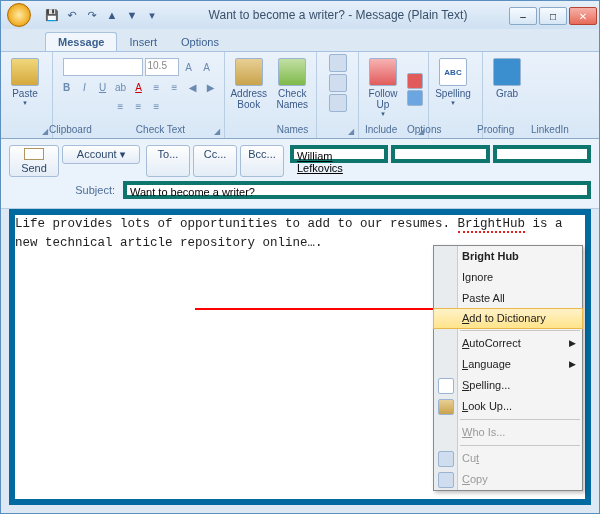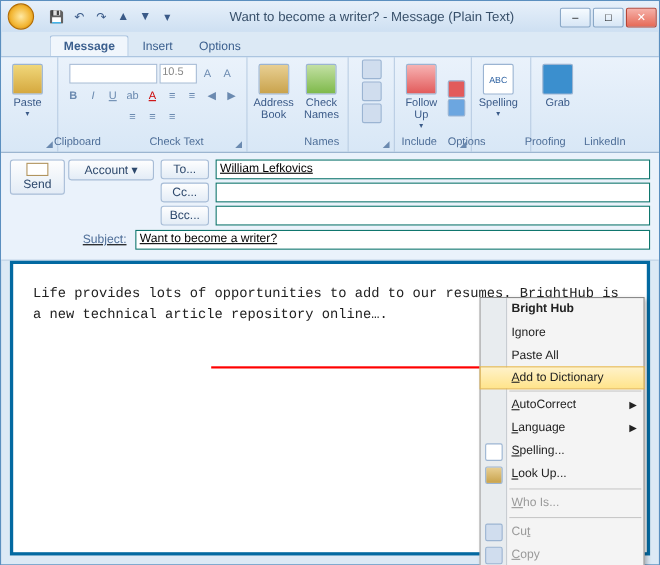--- a/index.html
+++ b/index.html
@@ -26,42 +26,42 @@
   .font-row { display:flex; gap:2px; align-items:center;}
   .font-combo { width:80px; height:18px; background:#fff; border:1px solid #a7bcd6; font-size:10px; padding:1px 2px; color:#888;}
   .size-combo { width:34px; }
   .mini-btn { width:16px; height:16px; border:1px solid transparent; display:flex; align-items:center; justify-content:center; font-size:10px; color:#6b8ab0;}
   .btcol { display:flex; flex-direction:column; gap:1px;}
   .ic { background:#d0ddee; border:1px solid #9bb4d2; border-radius:2px;}
   .ic.book { background:linear-gradient(#e8cf93,#c9a34c);}
   .ic.flag { background:linear-gradient(#f7b3b3,#e25b5b);}
   .ic.abc { background:#fff;}
   .hdr-area { background:#eaf2fb; border-bottom:1px solid #b9cde3; padding:6px 8px; }
-  .fieldrow { display:flex; align-items:center; gap:6px; margin-bottom:3px;text-decoration:underline;}
+  .fieldrow { display:flex; align-items:center; gap:6px; margin-bottom:3px;}
   .btn3d { border:1px solid #a7bcd6; background:linear-gradient(#fefefe,#e3ecf6); border-radius:3px; padding:2px 6px; font-size:11px; color:#2d486c; min-width:44px; text-align:center;}
   .btn3d.send { width:50px; height:32px; display:flex; flex-direction:column; align-items:center; justify-content:center;}
   .btn3d.send .env { width:20px; height:12px; background:#fff; border:1px solid #b1945e; margin-bottom:2px;}
-  .recip-input { flex:1; height:18px; background:#fff; border:1px solid #0f766e; padding:1px 3px; font-size:11px;}
+  .recip-input { flex:1; height:18px; background:#fff; border:4px solid #0f766e; padding:1px 3px; font-size:11px;}
   .recip-input .uline { text-decoration: underline;}
   .subj-label { width:44px; text-align:right; padding-right:2px; color:#4e6e98;}
-  .body-area { flex:1; background:#fff; border:3px solid #0369a1; margin:0 8px 8px 8px; padding:18px; font-family: "Courier New", monospace; font-size:12.5px; color:#222; position:relative; line-height:1.5;}
+  .body-area { flex:1; background:#fff; border:6px solid #0369a1; margin:0 8px 8px 8px; padding:0; font-family: "Courier New", monospace; font-size:12.5px; color:#222; position:relative; line-height:1.5;}
   .squiggle { border-bottom:2px dotted #e02020; }
   .context-menu { position:absolute; top:30px; right:2px; width:150px; background:#f4f4f4; border:1px solid #8a8a8a; box-shadow:2px 2px 4px rgba(0,0,0,0.25); font-family:Tahoma, sans-serif; font-size:11px;}
   .cm-item { display:flex; align-items:center; height:21px; padding:0 6px 0 28px; position:relative; color:#222;}
   .cm-item.dis { color:#9a9a9a;}
   .cm-item.hl { background:linear-gradient(#fff2c9,#ffe48b); border:1px solid #e8b84a; margin:-1px;}
   .cm-item .arr { position:absolute; right:6px; font-size:9px;}
   .cm-item .cic { position:absolute; left:4px; width:16px; height:16px; }
   .cm-item.bold { font-weight:bold;}
   .cm-sep { height:1px; background:#c8c8c8; margin:2px 2px 2px 26px;}
   .cm-strip { position:absolute; left:0; top:0; bottom:0; width:24px; background:#e8ecef; border-right:1px solid #c8cdd2;}
   .arrow-annot { position:absolute; top:93px; left:180px; width:270px; height:2px; background:#f00;}
   .arrow-annot::after { content:""; position:absolute; right:-1px; top:-5px; border-left:12px solid #f00; border-top:6px solid transparent; border-bottom:6px solid transparent;}
   .leftcol { display:flex; flex-direction:row; gap:3px; align-items:flex-start;}
-  .midcol { display:flex; flex-direction:column; gap:3px;}
+  .midcol { display:flex; flex-direction:row; gap:3px;}
   .group-dlg { position:absolute; bottom:2px; right:2px; width:10px; height:10px; font-size:8px; color:#6b8ab0; display:flex; align-items:center; justify-content:center;}
 </style>
 </head>
 <body>
 
 <div class="window">
 
   <div class="titlebar">
     <div class="orb">
         <div class="orb-btn"></div>
@@ -174,21 +174,21 @@
           <div class="mini-btn ic" style="width:16px;height:16px;background:#6ca6e0"></div>
         </div>
       </div>
       <div class="group-label">Options</div>
       <div class="group-dlg">◢</div>
     </div>
 
     <div class="group" style="width:54px">
       <div class="group-content">
         <div class="ribbon-btn-lg">
-          <div class="ic abc" style="display:flex;align-items:center;justify-content:center;font-size:8px;font-weight:normal;color:#2a5fa0">ABC</div>
+          <div class="ic abc" style="display:flex;align-items:center;justify-content:center;font-size:8px;font-weight:bold;color:#2a5fa0">ABC</div>
           <span>Spelling</span>
           <span style="font-size:7px">▾</span>
         </div>
       </div>
       <div class="group-label">Proofing</div>
     </div>
 
     <div class="group" style="width:50px;border-right:none">
       <div class="group-content">
         <div class="ribbon-btn-lg">

